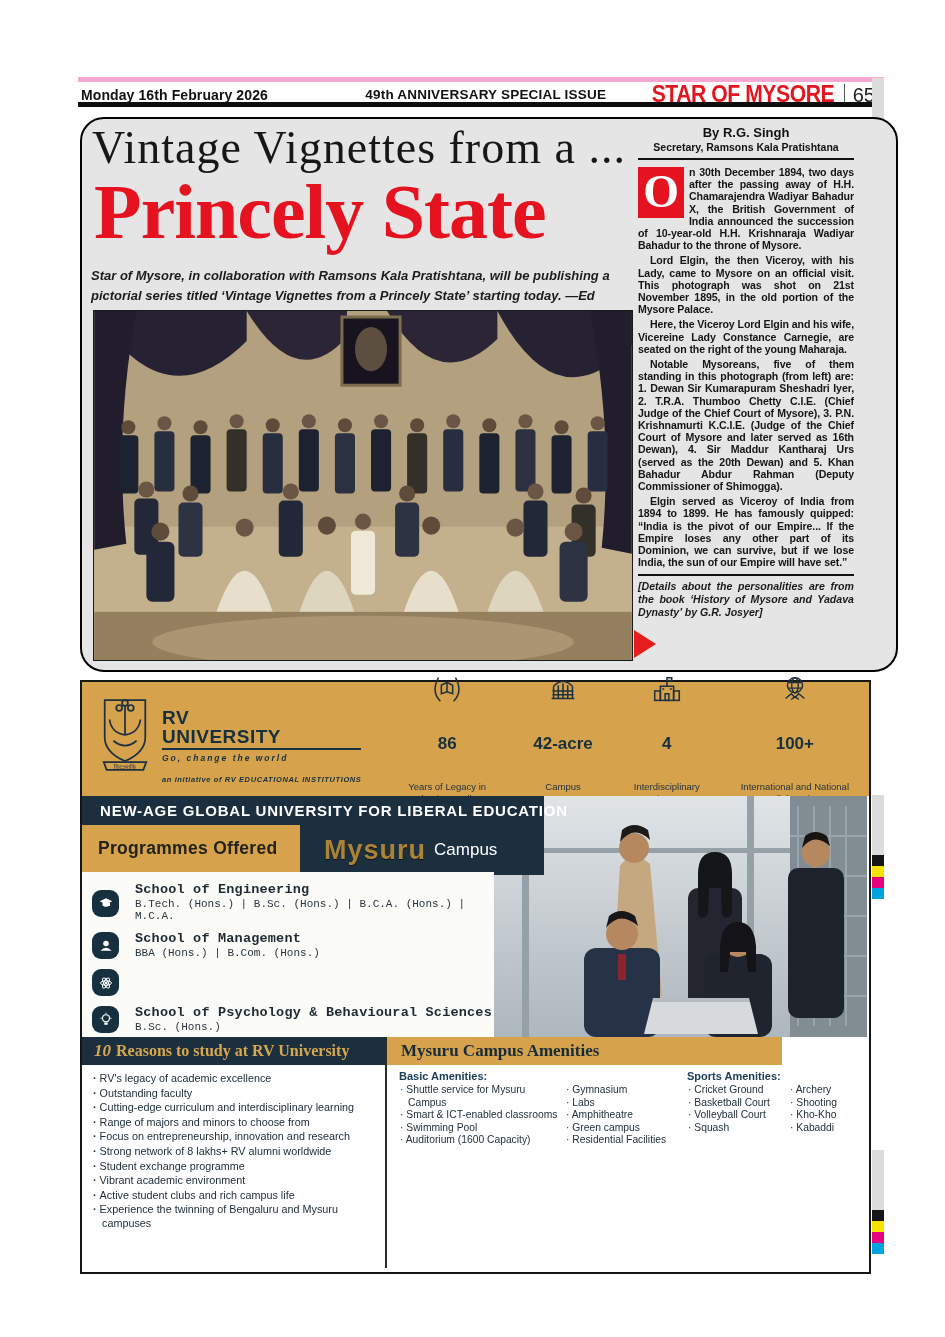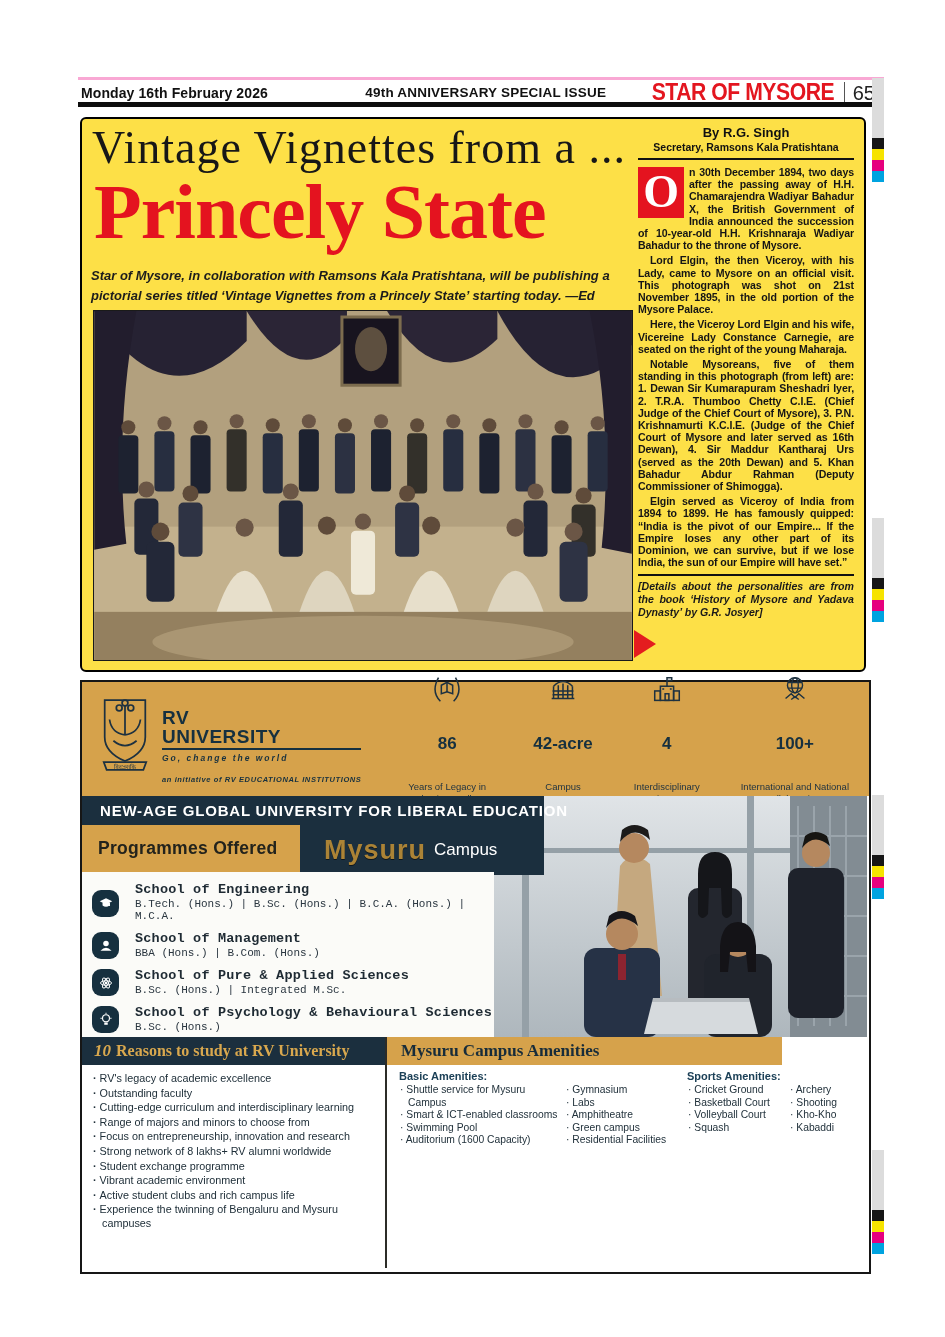--- a/index.html
+++ b/index.html
@@ -1,33 +1,33 @@
 <!DOCTYPE html>
 <html><head>
 <meta charset="utf-8">
 <style>
   html,body{margin:0;padding:0;background:#fff;}
   body{width:945px;height:1337px;position:relative;font-family:"Liberation Sans",sans-serif;color:#111;overflow:hidden;}
 
   
-  .hdr{position:absolute;left:78px;top:77px;width:806px;height:25px;border-top:3px solid #f9a8d4;display:flex;align-items:center;}
+  .hdr{position:absolute;left:78px;top:77px;width:806px;height:25px;border-top:5px solid #f9a8d4;display:flex;align-items:center;}
   .hdr-date{font-size:14px;font-weight:bold;letter-spacing:.1px;padding-left:3px;width:255px;}
   .hdr-issue{font-size:13.5px;font-weight:bold;flex:1;text-align:center;letter-spacing:.2px;}
   .hdr-mast{font-size:23px;font-weight:bold;color:#e3161f;letter-spacing:-.5px;transform:scaleX(.92);transform-origin:right;white-space:nowrap;padding-right:10px;}
   .hdr-page{font-size:20px;color:#222;border-left:1.5px solid #555;border-right:1.5px solid #555;padding:0 8px;height:22px;line-height:22px;}
   .hdr-rule{position:absolute;left:78px;top:102px;width:806px;height:5px;background:#0d0d0d;}
 
   
   .cbar{position:absolute;left:872px;width:12px;}
   .cbar .grey{width:12px;height:60px;background:#dcdcdc;}
   .cbar .sw{width:12px;height:11px;}
   .sw.k{background:#161616}.sw.y{background:#f6e300}.sw.m{background:#e6007e}.sw.c{background:#00a3e0}
 
   
-  .article{position:absolute;left:80px;top:117px;width:782px;height:551px;border:2.5px solid #000;border-radius:6px;background:#fde047;overflow:hidden;}
+  .article{position:absolute;left:80px;top:117px;width:782px;height:551px;border:2.5px solid #000;border-radius:24px;background:#e5e5e5;overflow:hidden;padding-left:32px;}
   .a-title1{position:absolute;left:10px;top:2px;font-family:"Liberation Serif",serif;font-size:46px;color:#171717;letter-spacing:1px;white-space:nowrap;}
   .a-title2{position:absolute;left:12px;top:48px;font-family:"Liberation Serif",serif;font-size:78px;font-weight:bold;color:#e4131f;letter-spacing:-1px;white-space:nowrap;}
   .a-intro{position:absolute;left:9px;top:147px;width:548px;font-size:13px;font-weight:bold;font-style:italic;line-height:1.5;color:#1c1c1c;}
   .a-photo{position:absolute;left:11px;top:191px;width:538px;height:349px;border:1.5px solid #1a1a1a;background:#c3b18d;}
   .a-photo svg{display:block;}
   .a-arrow{position:absolute;left:552px;top:511px;width:0;height:0;border-top:14px solid transparent;border-bottom:14px solid transparent;border-left:22px solid #e41d1f;}
   .a-col{position:absolute;left:556px;top:6px;width:216px;}
   .a-by{font-size:13px;font-weight:bold;text-align:center;}
   .a-byrole{font-size:10.5px;font-weight:bold;text-align:center;margin-top:1px;}
   .a-byrule{border:0;border-top:2px solid #111;margin:5px 0 6px;}
@@ -374,24 +374,20 @@
       <span class="sch-ico">
         <svg width="18" height="18" viewBox="0 0 26 26">
             <g stroke="#fff" fill="none" stroke-width="1.4">
               <ellipse cx="13" cy="13" rx="8" ry="3.2"></ellipse>
               <ellipse cx="13" cy="13" rx="8" ry="3.2" transform="rotate(60 13 13)"></ellipse>
               <ellipse cx="13" cy="13" rx="8" ry="3.2" transform="rotate(-60 13 13)"></ellipse>
             </g>
             <circle cx="13" cy="13" r="1.8" fill="#fff"></circle>
           </svg>
       </span>
-      <div>
-        <div class="sch-name">School of Pure &amp; Applied Sciences</div>
-        <div class="sch-courses">B.Sc. (Hons.) | Integrated M.Sc.</div>
-      </div>
     </div>
     <div class="school">
       <span class="sch-ico">
         <svg width="18" height="18" viewBox="0 0 26 26">
             <circle cx="13" cy="10.5" r="5" fill="none" stroke="#fff" stroke-width="1.6"></circle>
             <rect x="10.5" y="16.5" width="5" height="3.4" fill="#fff"></rect>
             <path d="M13,2.5 v2 M5,10.5 h2 M19,10.5 h2" stroke="#fff" stroke-width="1.4"></path>
           </svg>
       </span>
       <div>

